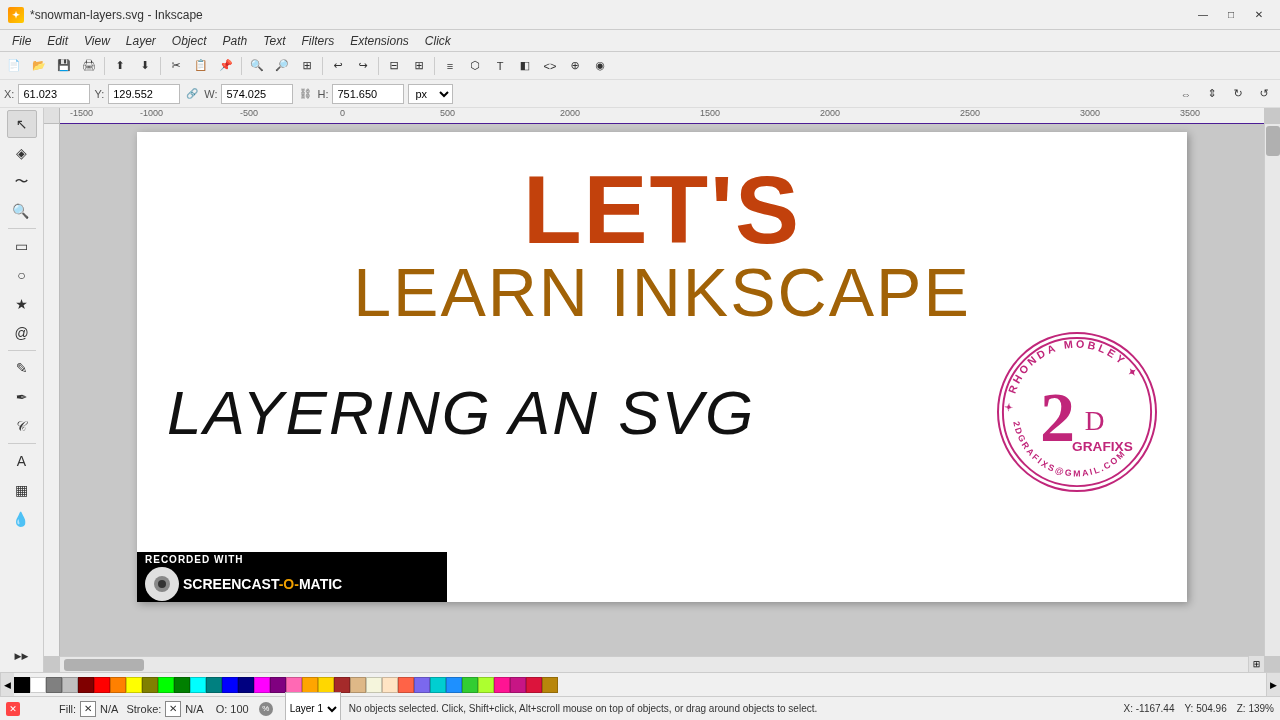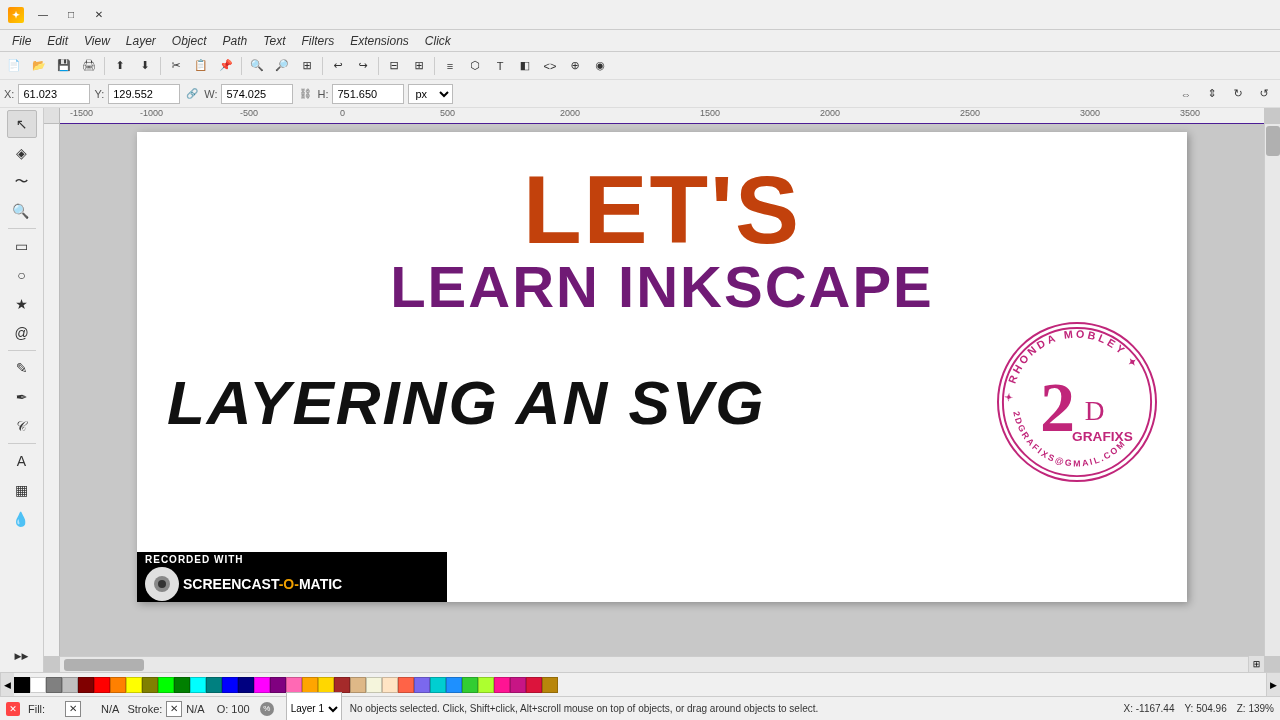--- a/index.html
+++ b/index.html
@@ -217,40 +217,40 @@
       font-family: Arial Black, Arial, sans-serif;
       font-size: 96px;
       font-weight: 900;
       color: #c2410c;
       line-height: 1;
       margin-top: 10px;
       letter-spacing: 2px;
     }
     .canvas-text-learn {
       font-family: Arial Black, Arial, sans-serif;
-      font-size: 58px;
-      font-weight: 700;
-      color: #701a75;
+      font-size: 68px;
+      font-weight: 400;
+      color: #a16207;
       line-height: 1;
       letter-spacing: 2px;
       white-space: nowrap;
     }
     .canvas-bottom-row {
       display: flex;
       align-items: center;
       gap: 20px;
       margin-top: 6px;
       width: 100%;
       justify-content: space-between;
       padding: 0 10px;
     }
     .canvas-text-layering {
       font-family: Arial, sans-serif;
       font-size: 62px;
-      font-weight: bold;
+      font-weight: normal;
       font-style: italic;
       color: #111;
       letter-spacing: 2px;
     }
     .logo-circle {
       width: 160px; height: 160px;
       border: 2px solid #c0267a;
       border-radius: 50%;
       position: relative;
       display: flex; align-items: center; justify-content: center;
@@ -344,20 +344,21 @@
       border-radius: 50%;
       background: #e0e0e0;
       display: flex; align-items: center; justify-content: center;
     }
   </style>
 </head>
 <body>
 
 <div id="title-bar">
   <div class="app-icon">✦</div>
+  <div class="title-text">*snowman-layers.svg - Inkscape</div>
   <div class="window-controls">
     <button class="win-btn">—</button>
     <button class="win-btn">□</button>
     <button class="win-btn close">✕</button>
   </div>
 </div>
 
 <div id="menu-bar">
     <div class="menu-item">File</div>
     <div class="menu-item">Edit</div>
@@ -572,21 +573,21 @@
       <div class="color-swatch" style="background: rgb(255, 20, 147);"></div>
       <div class="color-swatch" style="background: rgb(199, 21, 133);"></div>
       <div class="color-swatch" style="background: rgb(220, 20, 60);"></div>
       <div class="color-swatch" style="background: rgb(184, 134, 11);"></div>
     </div>
   <button class="palette-scroll-btn">▶</button>
 </div>
 
 <div id="status-bar">
   <div style="width:14px;height:14px;background:#f44;border-radius:2px;display:flex;align-items:center;justify-content:center;color:white;font-size:9px;flex-shrink:0;">✕</div>
-  <div style="display:flex; align-items:center; gap:20px;">
+  <div style="display:flex; align-items:center; gap:4px;margin-left:31px;">
     <span>Fill:</span>
     <div class="fill-indicator" style="background:white;">✕</div>
     <span>N/A</span>
   </div>
   <div style="display:flex; align-items:center; gap:4px;">
     <span>Stroke:</span>
     <div class="fill-indicator" style="background:white;">✕</div>
     <span>N/A</span>
   </div>
   <div style="margin-left:4px;">

